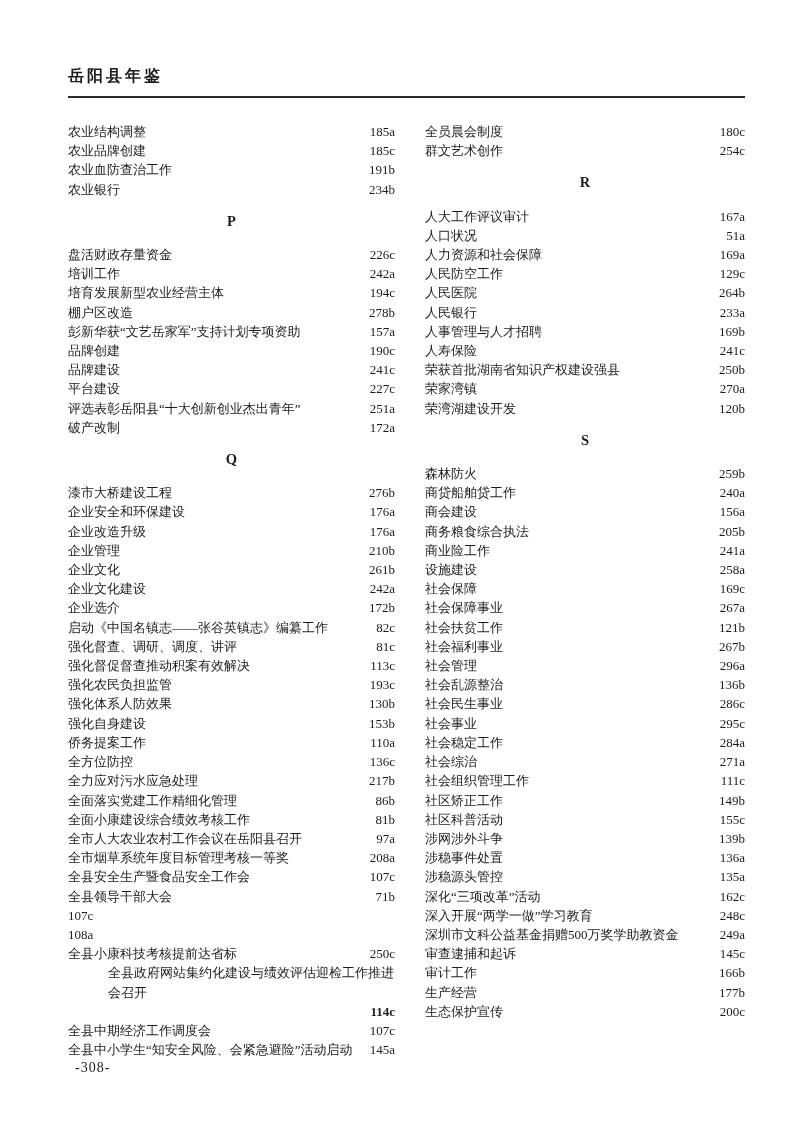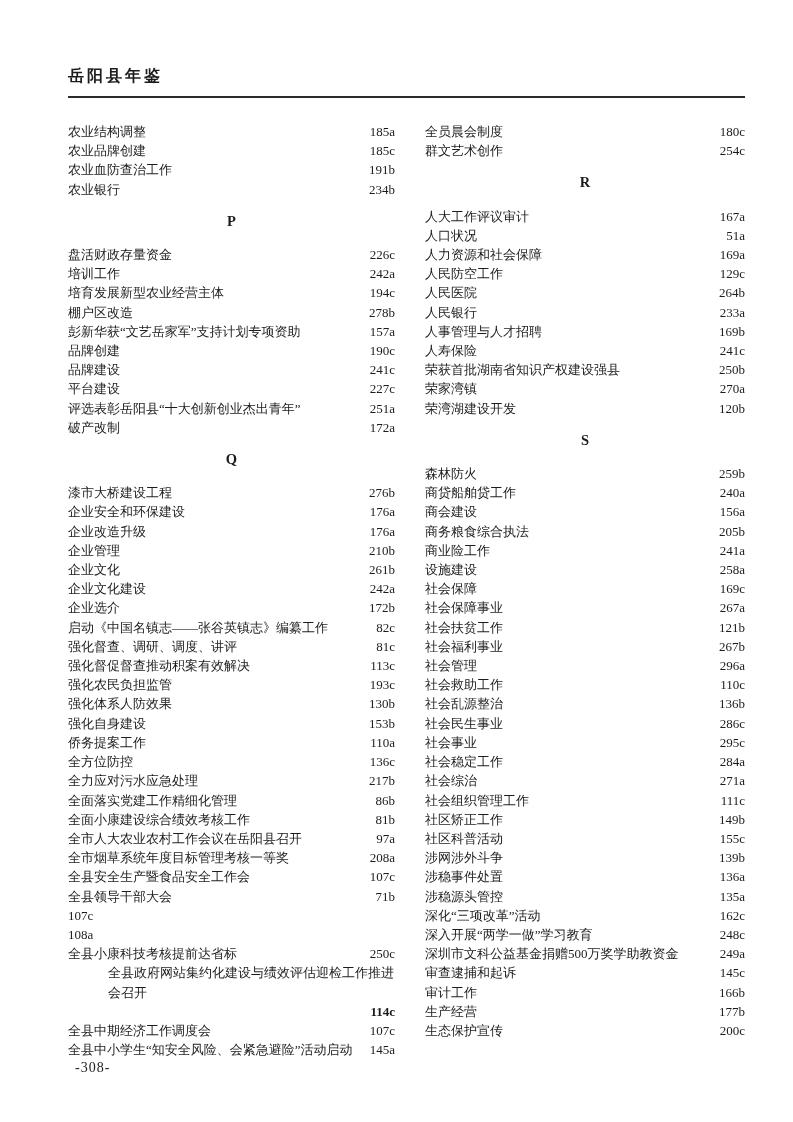--- a/index.html
+++ b/index.html
@@ -352,24 +352,20 @@
         </div>
         <div class="entry-row">
           <span class="entry-title">社会福利事业</span>
           <span class="entry-page">267b</span>
         </div>
         <div class="entry-row">
           <span class="entry-title">社会管理</span>
           <span class="entry-page">296a</span>
         </div>
         <div class="entry-row">
-          <span class="entry-title">社会救助工作</span>
-          <span class="entry-page">110c</span>
-        </div>
-        <div class="entry-row">
           <span class="entry-title">社会乱源整治</span>
           <span class="entry-page">136b</span>
         </div>
         <div class="entry-row">
           <span class="entry-title">社会民生事业</span>
           <span class="entry-page">286c</span>
         </div>
         <div class="entry-row">
           <span class="entry-title">社会事业</span>
           <span class="entry-page">295c</span>

